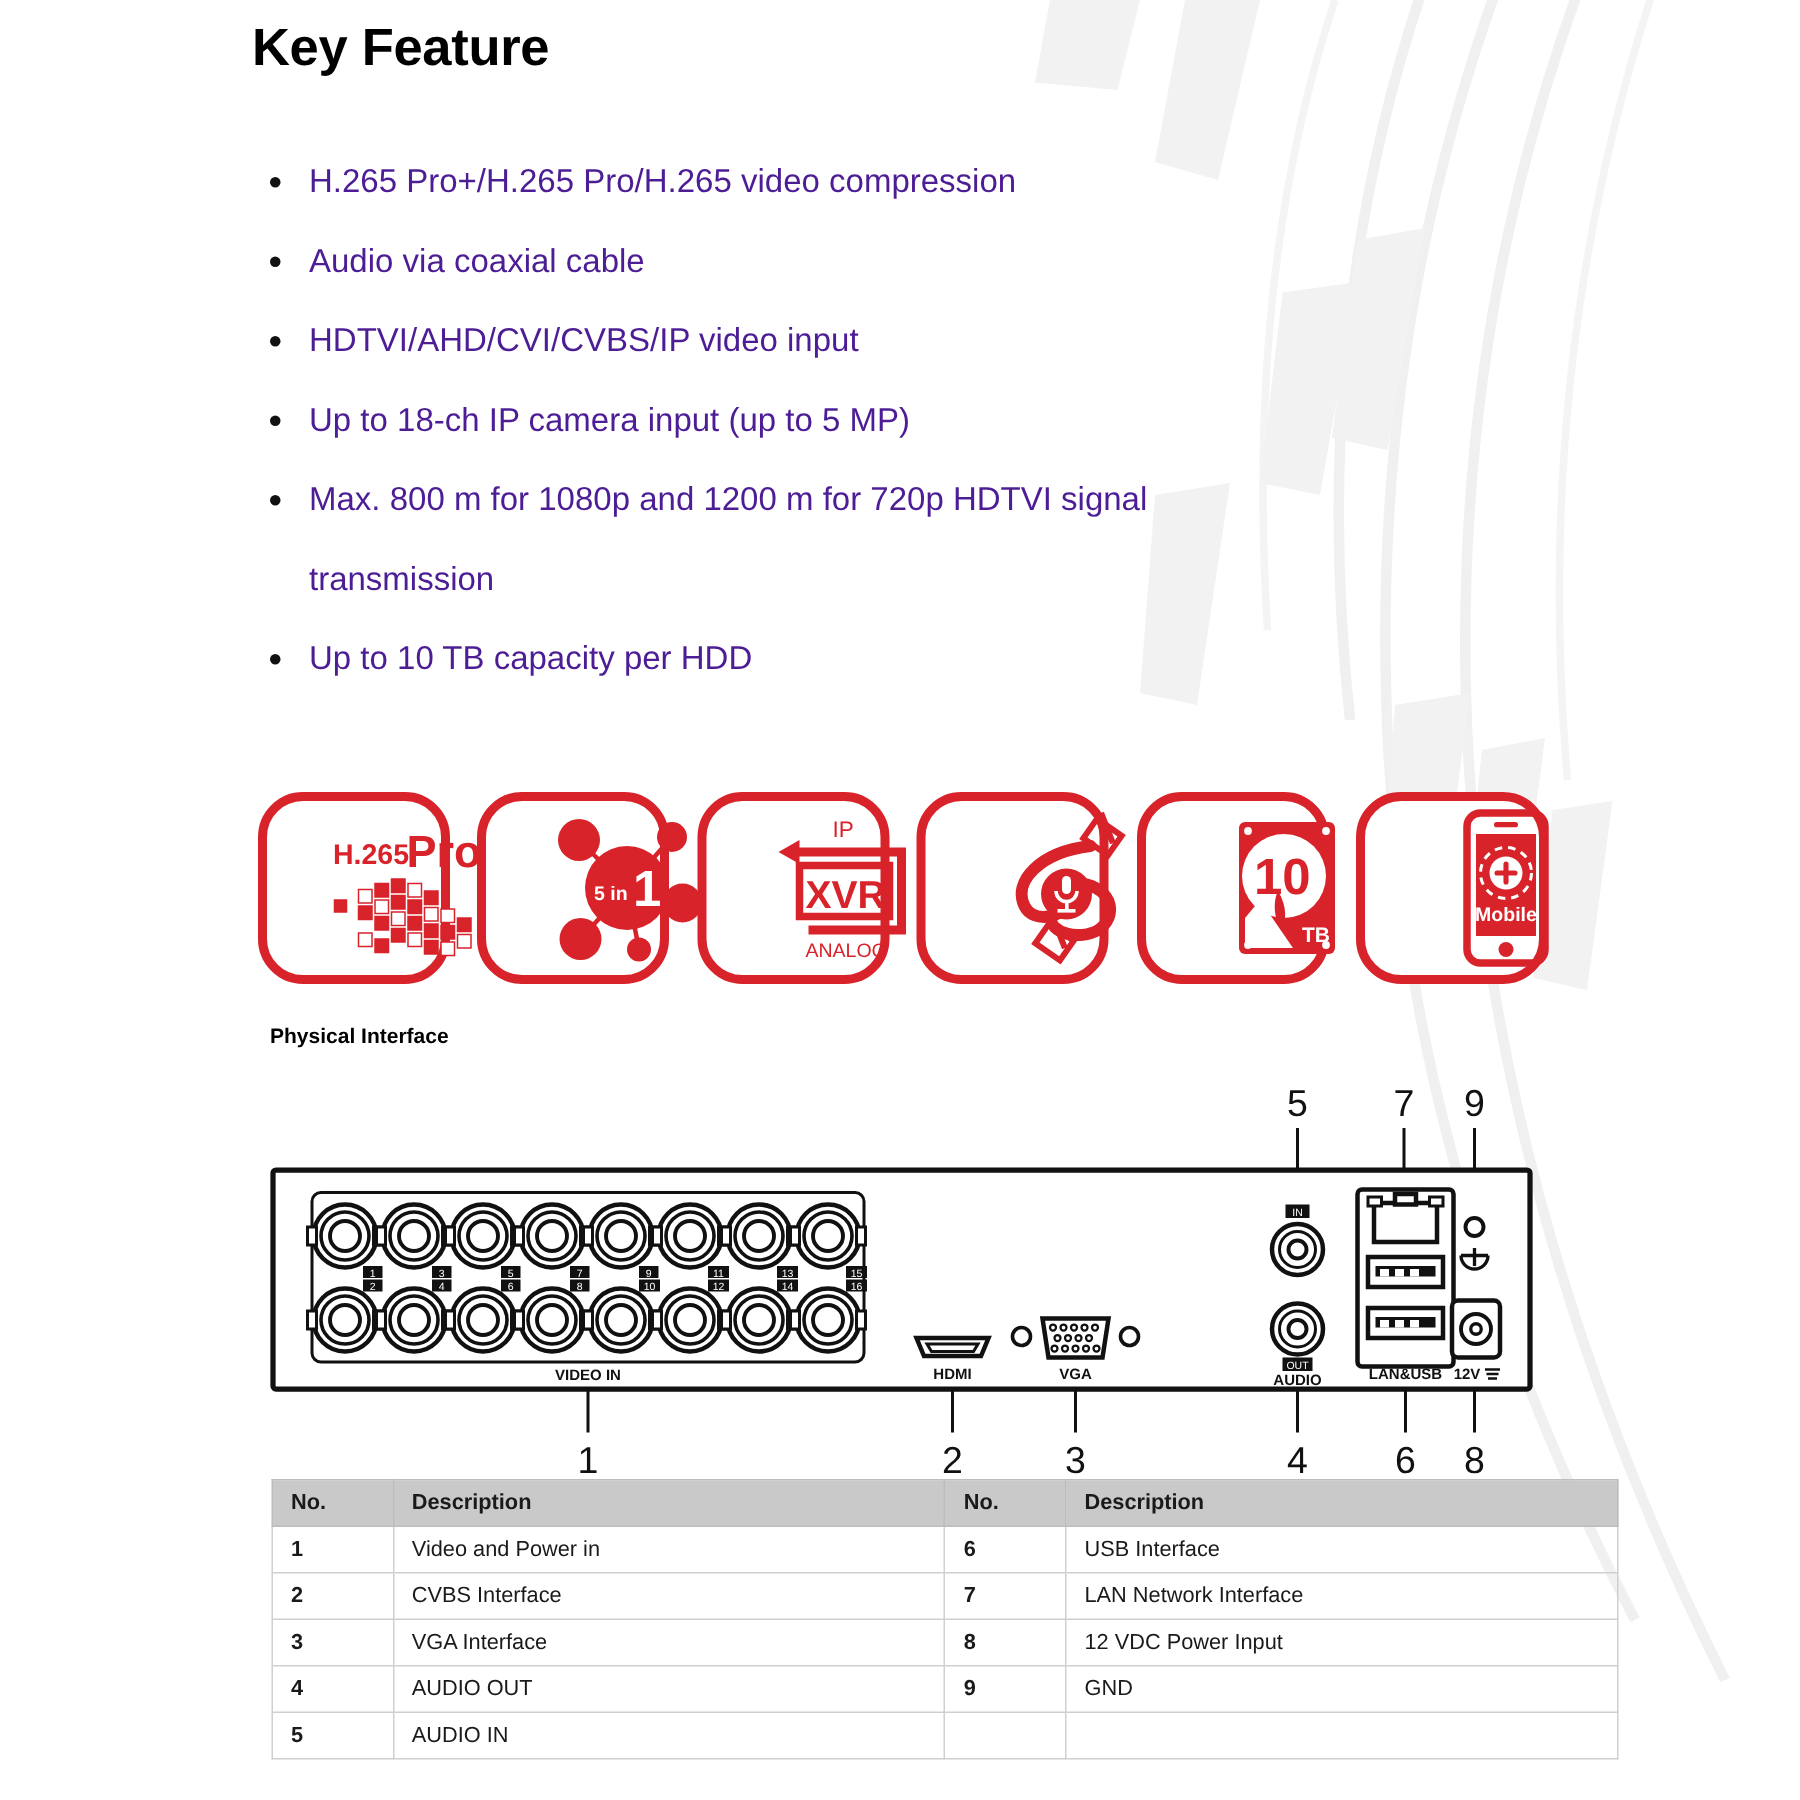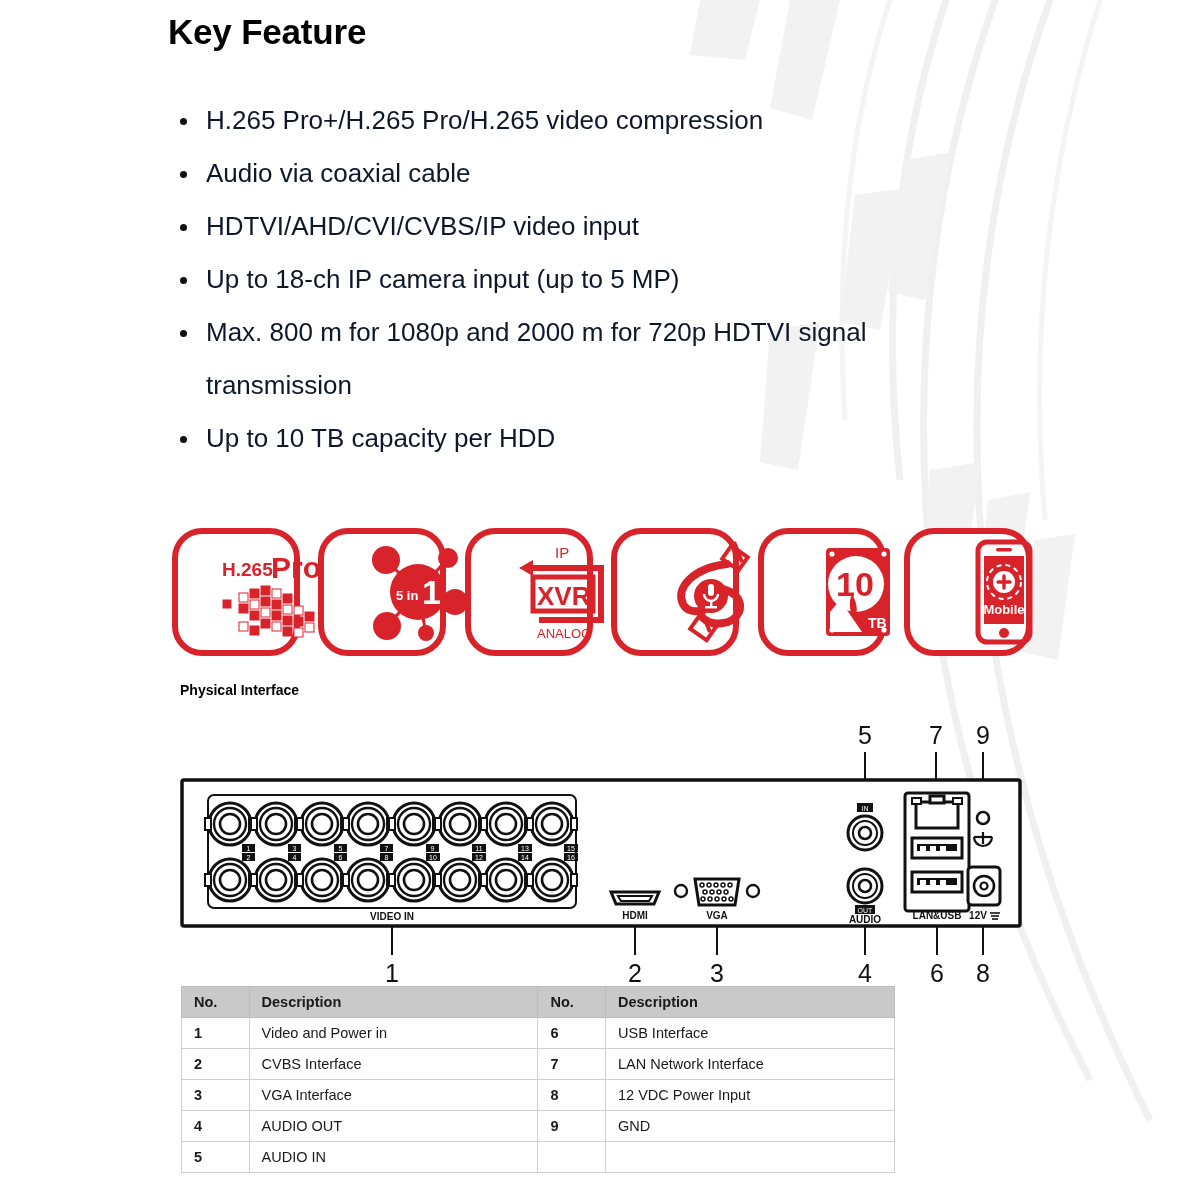--- a/index.html
+++ b/index.html
@@ -48,23 +48,23 @@
     left: 172px;
     top: 94px;
     width: 830px;
     list-style: none;
     margin: 0;
     padding: 0;
   }
   #feature-list li {
     position: relative;
     padding-left: 34px;
-    font-size: 26px;
+    font-size: 22px;
     line-height: 53px;
-    color: #0f172a;
+    color: #4c1d95;
     white-space: pre-wrap;
   }
   #feature-list li::before {
     content: "";
     position: absolute;
     left: 8px;
     top: 24px;
     width: 7px;
     height: 7px;
     background: #111;
@@ -140,21 +140,21 @@
     top: 720px;
     width: 880px;
     height: 265px;
   }
 
   
   #interface-table {
     position: absolute;
     left: 181px;
     top: 986px;
-    width: 714px;
+    width: 898px;
     border-collapse: collapse;
     font-size: 14.5px;
   }
   #interface-table th,
   #interface-table td {
     border: 1px solid #cfcfcf;
     padding: 7px 0 7px 12px;
     text-align: left;
     font-weight: normal;
     color: #1a1a1a;
@@ -201,21 +201,21 @@
 
 <div id="page">
 
   <div id="key-feature-title">Key Feature</div>
 
   <ul id="feature-list">
     <li>H.265 Pro+/H.265 Pro/H.265 video compression</li>
     <li>Audio via coaxial cable</li>
     <li>HDTVI/AHD/CVI/CVBS/IP video input</li>
     <li>Up to 18-ch IP camera input (up to 5 MP)</li>
-    <li>Max. 800 m for 1080p and 2000 m for 720p HDTVI signal
+    <li>Max. 800 m for 1080p and 1200 m for 720p HDTVI signal
 transmission</li>
     <li>Up to 10 TB capacity per HDD</li>
   </ul>
 
 
   <div id="feature-icons">
 
     <div class="feat-icon">
       <svg width="116" height="116" viewBox="0 0 116 116">
         <text x="8" y="42" font-family="Liberation Sans, sans-serif" font-size="19" font-weight="bold" fill="#d8232a">H.265</text>

